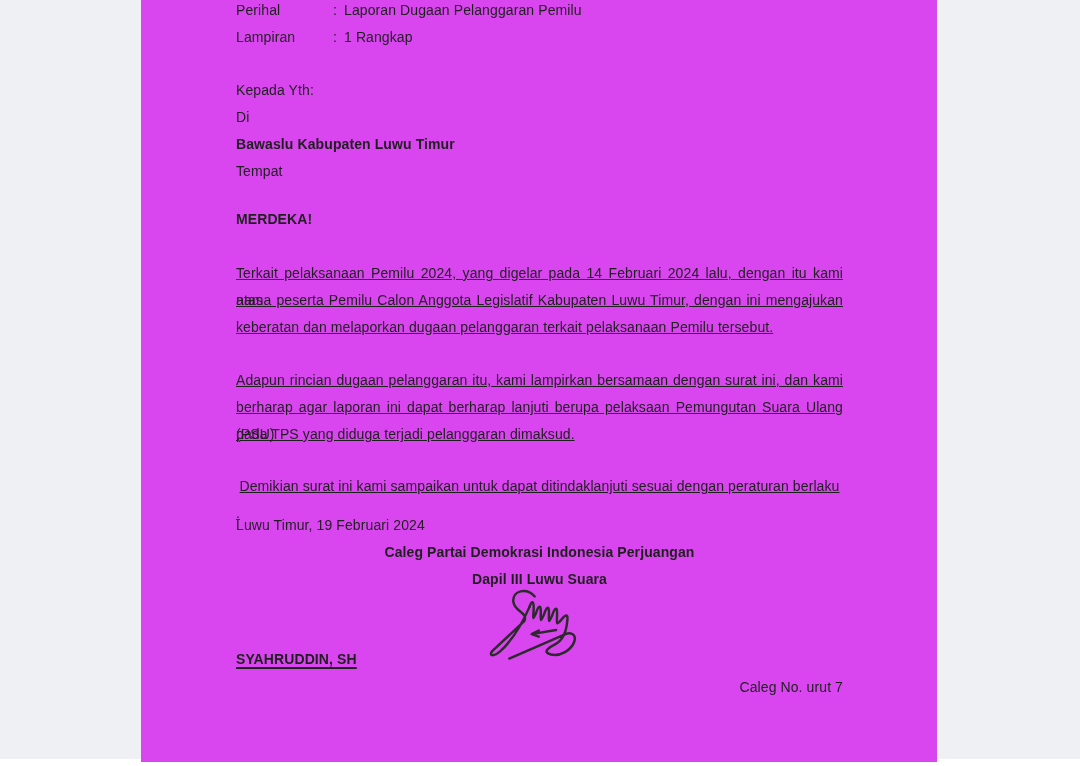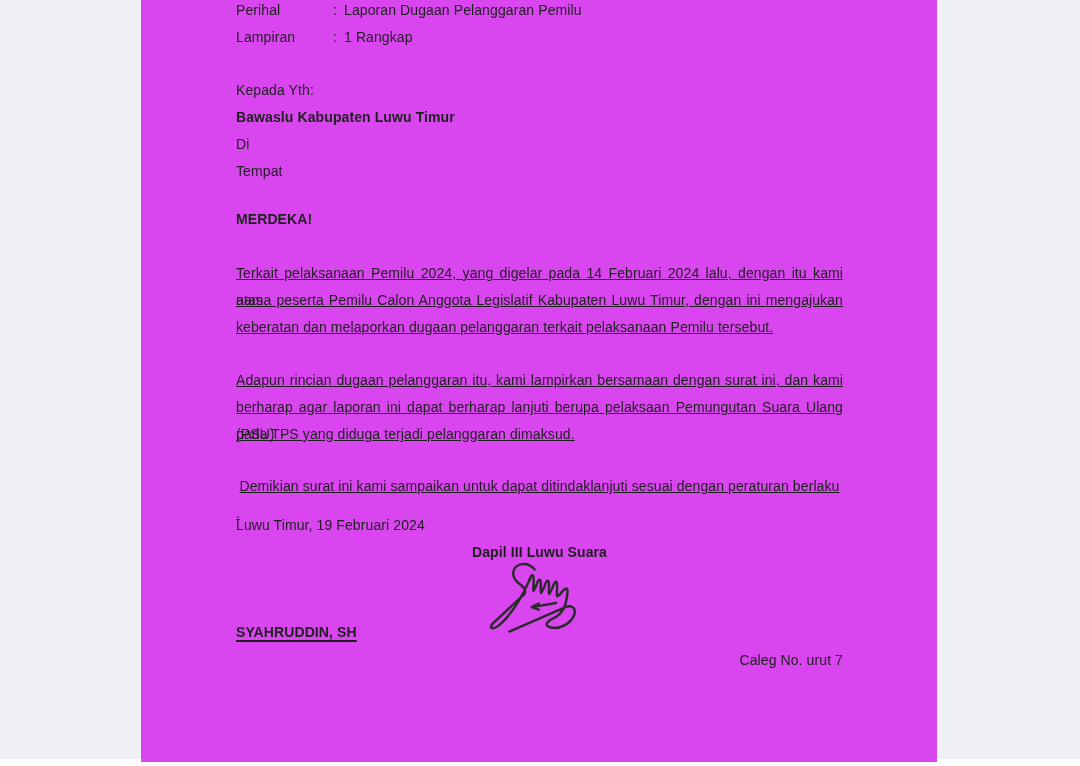--- a/index.html
+++ b/index.html
@@ -85,22 +85,22 @@
       <div class="row">
         <span class="meta-label">Perihal</span><span class="meta-sep">:</span><span class="meta-value">Laporan Dugaan Pelanggaran Pemilu</span>
       </div>
       <div class="row">
         <span class="meta-label">Lampiran</span><span class="meta-sep">:</span><span class="meta-value">1 Rangkap</span>
       </div>
     </div>
 
     <div class="recipient-block">
       <div class="row">Kepada Yth:</div>
+      <div class="row">Di</div>
       <div class="row bold">Bawaslu Kabupaten Luwu Timur</div>
-      <div class="row">Di</div>
       <div class="row">Tempat</div>
     </div>
 
     <div class="row greeting">MERDEKA!</div>
 
     <div class="para p1">
       <div class="jline">Terkait pelaksanaan Pemilu 2024, yang digelar pada 14 Februari 2024 lalu, dengan itu kami atas</div>
       <div class="jline">nama peserta Pemilu Calon Anggota Legislatif Kabupaten Luwu Timur, dengan ini mengajukan</div>
       <div class="jlast">keberatan dan melaporkan dugaan pelanggaran terkait pelaksanaan Pemilu tersebut.</div>
     </div>
@@ -109,20 +109,21 @@
       <div class="jline">Adapun rincian dugaan pelanggaran itu, kami lampirkan bersamaan dengan surat ini, dan kami</div>
       <div class="jline">berharap agar laporan ini dapat berharap lanjuti berupa pelaksaan Pemungutan Suara Ulang (PSU)</div>
       <div class="jlast">pada TPS yang diduga terjadi pelanggaran dimaksud.</div>
     </div>
 
     <div class="para p3">
       <div class="jlast">Demikian surat ini kami sampaikan untuk dapat ditindaklanjuti sesuai dengan peraturan berlaku .</div>
     </div>
 
     <div class="row date-line">Luwu Timur, 19 Februari 2024</div>
+    <div class="row center bold">Caleg Partai Demokrasi Indonesia Perjuangan</div>
     <div class="row center bold">Dapil III Luwu Suara</div>
 
     <div class="sig-wrap">
       <svg width="112" height="80" viewBox="0 0 110 78">
         <g fill="none" stroke="#2b2b2b" stroke-width="2.4" stroke-linecap="round" stroke-linejoin="round">
           <path d="M52,9 C44,0 30,3 31,14 C32,24 45,24 42,33 L11,62 C6,67 11,69 18,63 C31,51 41,33 47,19"></path>
           <path d="M47,19 C49,13 51,13 51,20 C51,28 49,35 53,26 C56,17 58,17 58,24 C58,32 57,36 61,27 C64,18 66,18 66,25 C66,33 65,37 69,28 C72,19 74,19 74,26 C74,34 72,39 78,32 C82,27 85,25 84,33 C83,44 80,52 72,56 C64,60 60,64 68,66 C77,68 88,62 91,53 C93,46 87,43 80,47 L27,70"></path>
           <path d="M73,42 L49,46 M56,42.5 L49,46 L56,48.5"></path>
         </g>
       </svg>

